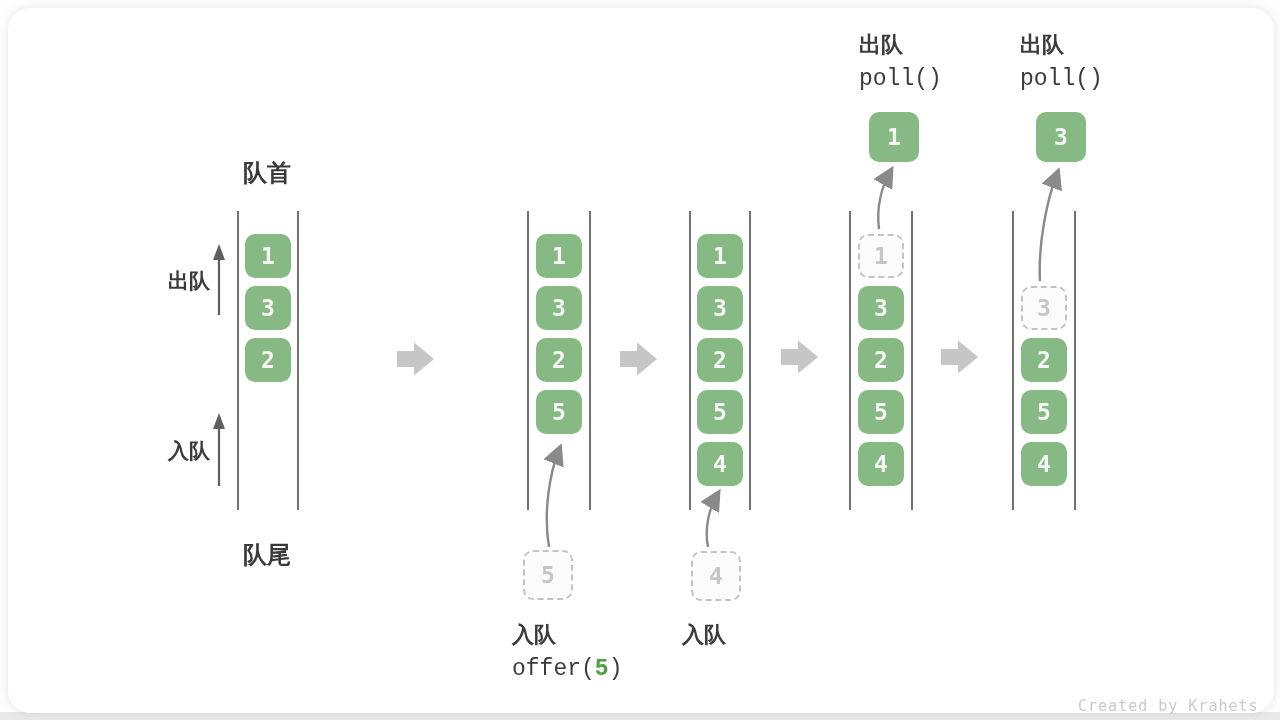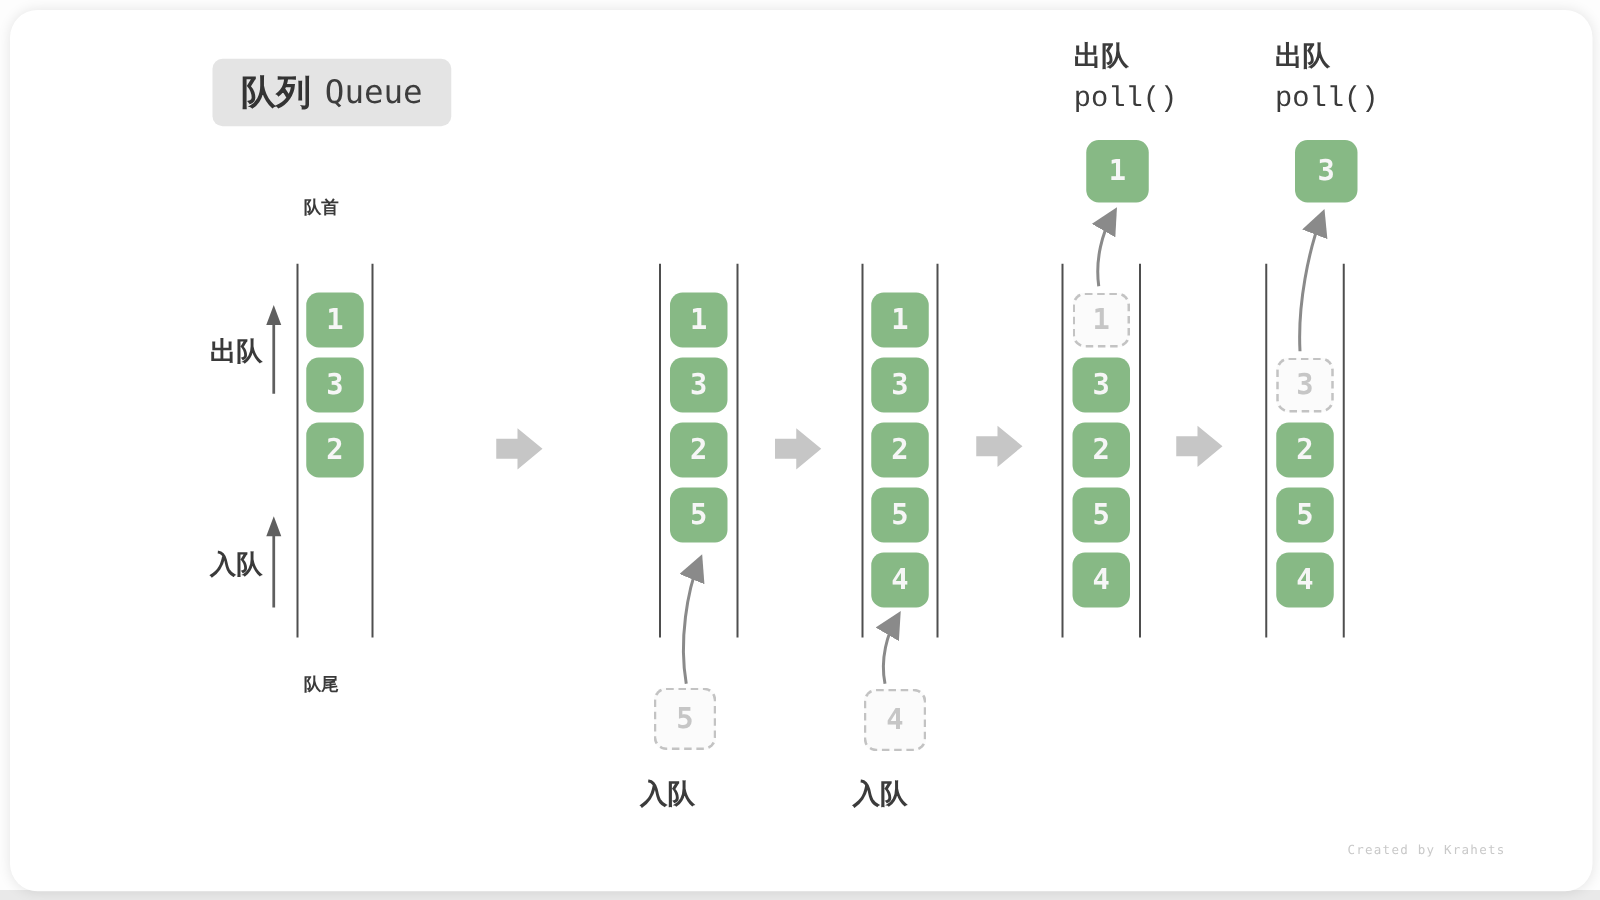--- a/index.html
+++ b/index.html
@@ -22,39 +22,39 @@
   .block-arrow{fill:var(--block-arrow);stroke:none;}
   .curve{fill:none;stroke:var(--curve-arrow);stroke-width:2.4px;}
 
   .badge{position:absolute;left:170px;top:47px;width:191px;height:54px;
          background:var(--badge-bg);border-radius:8px;display:flex;
          align-items:center;justify-content:center;gap:11px;}
   .badge .zh{font-weight:700;font-size:28px;color:#333;}
   .badge .en{font-family:"DejaVu Sans Mono","Liberation Mono",monospace;
              font-size:26px;color:#3d3d3d;}
 
-  .cjk-label{position:absolute;font-weight:700;font-size:14px;color:#3a3a3a;white-space:nowrap;}
+  .cjk-label{position:absolute;font-weight:700;font-size:24px;color:#3a3a3a;white-space:nowrap;}
 
   .box{position:absolute;width:46px;height:44px;border-radius:10px;box-sizing:border-box;
        display:flex;align-items:center;justify-content:center;
        font-family:"DejaVu Sans Mono","Liberation Mono",monospace;
        font-weight:700;font-size:23px;}
   .box.solid{background:var(--box-green);color:var(--box-text);}
   .box.dashed{border:2px dashed var(--dashed-border);background:#fbfbfb;color:var(--dashed-text);}
   .io-box{width:50px;height:50px;}
 
   .caption{position:absolute;line-height:34px;white-space:nowrap;}
   .caption .cap-label{font-weight:700;font-size:22px;color:var(--text-dark);display:block;}
   .caption .cap-code{font-family:Liberation Mono, monospace;
                      font-size:23px;color:var(--text-dark);display:block;}
   .caption .cap-code .arg{color:var(--code-accent-green);font-weight:700;}
 
-  #watermark{position:absolute;left:1078px;top:675px;
+  #watermark{position:absolute;left:1078px;top:697px;
              font-family:"DejaVu Sans Mono","Liberation Mono",monospace;
-             font-size:10px;color:var(--watermark);letter-spacing:1px;}
+             font-size:15px;color:var(--watermark);letter-spacing:1px;}
 </style>
 </head>
 <body>
 
 <div id="stage">
   <div id="page-edge"></div>
   <div id="card"></div>
 
   <svg id="svg-layer" viewBox="0 0 1280 720" xmlns="http://www.w3.org/2000/svg">
     <defs>
@@ -93,44 +93,41 @@
     </g>
 
     <g>
       <path class="curve" marker-end="url(#ah)" d="M 549 547 C 543 512 550 472 559 450"></path>
       <path class="curve" marker-end="url(#ah)" d="M 708 547 C 704 527 710 507 717 495"></path>
       <path class="curve" marker-end="url(#ah)" d="M 879 229 C 876 207 882 186 890 172"></path>
       <path class="curve" marker-end="url(#ah)" d="M 1040 281 C 1038 243 1047 200 1057 174"></path>
     </g>
   </svg>
 
-  <div class="badge">
-    <span class="zh">队列</span>
-    <span class="en">Queue</span>
-  </div>
 
   <div class="cjk-label" style="left:243px;top:157px;">队首</div>
   <div class="cjk-label" style="left:243px;top:539px;">队尾</div>
   <div class="cjk-label" style="left:168px;top:267px;font-size:21px;">出队</div>
   <div class="cjk-label" style="left:168px;top:437px;font-size:21px;">入队</div>
 
   <div id="states">
       <div>
         <div class="box solid" style="left: 245px; top: 234px;">1</div>
         <div class="box solid" style="left: 245px; top: 286px;">3</div>
         <div class="box solid" style="left: 245px; top: 338px;">2</div>
       </div>
       <div>
         <div class="box solid" style="left: 536px; top: 234px;">1</div>
         <div class="box solid" style="left: 536px; top: 286px;">3</div>
         <div class="box solid" style="left: 536px; top: 338px;">2</div>
         <div class="box solid" style="left: 536px; top: 390px;">5</div>
         <div class="box dashed io-box" style="left: 523px; top: 550px;">5</div>
         <div class="caption" style="left: 512px; top: 618px;">
           <span class="cap-label">入队</span>
+          <span class="cap-code"><span>offer(</span><span class="arg">5</span><span>)</span></span>
         </div>
       </div>
       <div>
         <div class="box solid" style="left: 697px; top: 234px;">1</div>
         <div class="box solid" style="left: 697px; top: 286px;">3</div>
         <div class="box solid" style="left: 697px; top: 338px;">2</div>
         <div class="box solid" style="left: 697px; top: 390px;">5</div>
         <div class="box solid" style="left: 697px; top: 442px;">4</div>
         <div class="box dashed io-box" style="left: 691px; top: 551px;">4</div>
         <div class="caption" style="left: 682px; top: 618px;">

